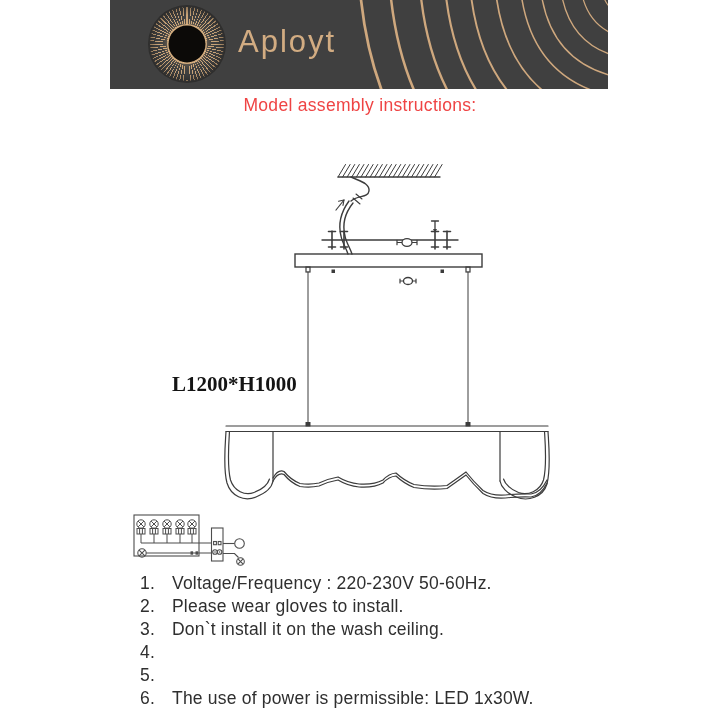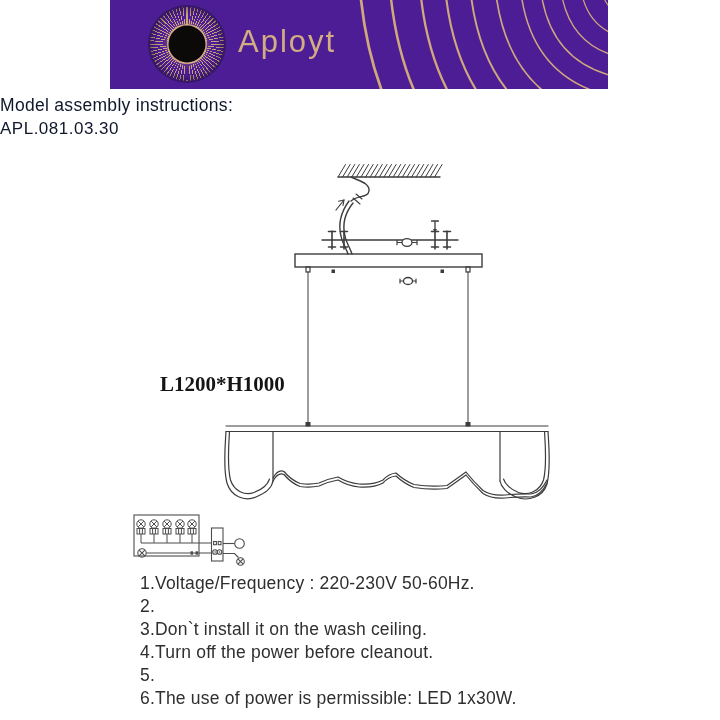--- a/index.html
+++ b/index.html
@@ -3,56 +3,56 @@
 <meta charset="utf-8">
 <style>
   html,body{margin:0;padding:0;}
   body{
     width:720px;height:720px;position:relative;background:#ffffff;
     font-family:"Liberation Sans", sans-serif;overflow:hidden;
   }
   
   .banner{
     position:absolute;left:110px;top:0;width:498px;height:89px;
-    background:#4c1d95;overflow:hidden;
+    background:#404040;overflow:hidden;
   }
   .burst{
     position:absolute;left:40px;top:7px;width:74px;height:74px;border-radius:50%;
     background:repeating-conic-gradient(#c9a479 0deg 1.6deg, transparent 1.6deg 5.6deg);
   }
   .burst::before{
     content:"";position:absolute;inset:-2px;border-radius:50%;
     background:radial-gradient(circle, rgba(12,10,8,0) 52%, rgba(12,10,8,.35) 70%, #0c0a08 98%);
   }
   .burst::after{
     content:"";position:absolute;left:50%;top:50%;width:37px;height:37px;
     transform:translate(-50%,-50%);border-radius:50%;background:#0c0a08;
     box-shadow:0 0 0 1.5px rgba(226,183,133,.85), 0 0 6px 2px rgba(226,183,133,.35);
   }
   .brand{
     position:absolute;left:128px;top:24px;font-size:31px;font-weight:500;
     letter-spacing:2px;color:#d2ac82;
   }
   .rays{position:absolute;right:0;top:0;width:498px;height:89px;}
   
-  .titleblock{position:absolute;left:0;right:0;top:95px;color:#0f172a;}
+  .titleblock{position:absolute;left:0;right:0;top:95px;text-align:center;color:#ef4444;}
   .title-line{font-size:17.5px;font-weight:500;letter-spacing:.3px;}
   .model-line{font-size:17px;font-weight:500;letter-spacing:.5px;margin-top:3px;}
   
   .drawing{position:absolute;left:120px;top:150px;}
   .dim-label{
-    position:absolute;left:160px;top:372px;
+    position:absolute;left:172px;top:372px;
     font-family:"Liberation Serif", serif;font-weight:700;font-size:21px;color:#141414;
   }
   .wiring{position:absolute;left:125px;top:500px;}
   
   .instructions{position:absolute;left:140px;top:572px;width:470px;color:#2f2f2f;}
   .instr-row{display:flex;align-items:flex-start;font-size:17.5px;line-height:23px;letter-spacing:.2px;}
   .instr-num{width:15px;flex:0 0 auto;}
-  .instr-txt{}
+  .instr-txt{margin-left:17px;}
 </style>
 </head>
 <body>
 
 <div class="banner">
   <div class="burst"></div>
   <div class="brand">Aployt</div>
   <svg class="rays" viewBox="0 0 498 89" width="498" height="89">
     <g fill="none" stroke="#cfa87e">
       <path d="M490,-18.6 Q493,16.8 528.6,20" stroke-width="1.1"></path>
@@ -65,21 +65,20 @@
       <path d="M335,-13.2 Q350.6,159.4 523.2,174.8" stroke-width="2.1"></path>
       <path d="M310,-12.3 Q327.6,182.4 522.3,199.8" stroke-width="2.3"></path>
       <path d="M280,-11.3 Q300,210 521.3,229.7" stroke-width="2.5"></path>
       <path d="M250,-10.2 Q272.4,237.6 520.5,259.7" stroke-width="2.7"></path>
     </g>
   </svg>
 </div>
 
 <div class="titleblock">
   <div class="title-line">Model assembly instructions:</div>
-  <div class="model-line">APL.081.03.30</div>
 </div>
 
 <svg class="drawing" viewBox="0 0 460 370" width="460" height="370">
   <g fill="none" stroke="#3c3c3c" stroke-width="1.2" stroke-linecap="round">
 
     <g>
       <path id="hatch" d="M218,27 L225.5,14.5 M222.6,27 L230.1,14.5 M227.2,27 L234.7,14.5 M231.79999999999998,27 L239.29999999999998,14.5 M236.39999999999998,27 L243.89999999999998,14.5 M240.99999999999997,27 L248.49999999999997,14.5 M245.59999999999997,27 L253.09999999999997,14.5 M250.19999999999996,27 L257.69999999999993,14.5 M254.79999999999995,27 L262.29999999999995,14.5 M259.4,27 L266.9,14.5 M264,27 L271.5,14.5 M268.6,27 L276.1,14.5 M273.20000000000005,27 L280.70000000000005,14.5 M277.80000000000007,27 L285.30000000000007,14.5 M282.4000000000001,27 L289.9000000000001,14.5 M287.0000000000001,27 L294.5000000000001,14.5 M291.60000000000014,27 L299.10000000000014,14.5 M296.20000000000016,27 L303.70000000000016,14.5 M300.8000000000002,27 L308.3000000000002,14.5 M305.4000000000002,27 L312.9000000000002,14.5 M310.0000000000002,27 L317.5000000000002,14.5 M314.60000000000025,27 L322.10000000000025,14.5 " stroke-width="1"></path>
       <path d="M218,27 H320" stroke-width="1.3"></path>
     </g>
 
@@ -189,28 +188,28 @@
   </g>
 </svg>
 
 <div class="instructions">
   <div class="instr-row">
     <span class="instr-num">1.</span>
     <span class="instr-txt">Voltage/Frequency : 220-230V 50-60Hz.</span>
   </div>
   <div class="instr-row">
     <span class="instr-num">2.</span>
+    <span class="instr-txt">Please wear gloves to install.</span>
   </div>
   <div class="instr-row">
     <span class="instr-num">3.</span>
     <span class="instr-txt">Don`t install it on the wash ceiling.</span>
   </div>
   <div class="instr-row">
     <span class="instr-num">4.</span>
-    <span class="instr-txt">Turn off the power before cleanout.</span>
   </div>
   <div class="instr-row">
     <span class="instr-num">5.</span>
   </div>
   <div class="instr-row">
     <span class="instr-num">6.</span>
     <span class="instr-txt">The use of power is permissible: LED 1x30W.</span>
   </div>
 </div>
 

